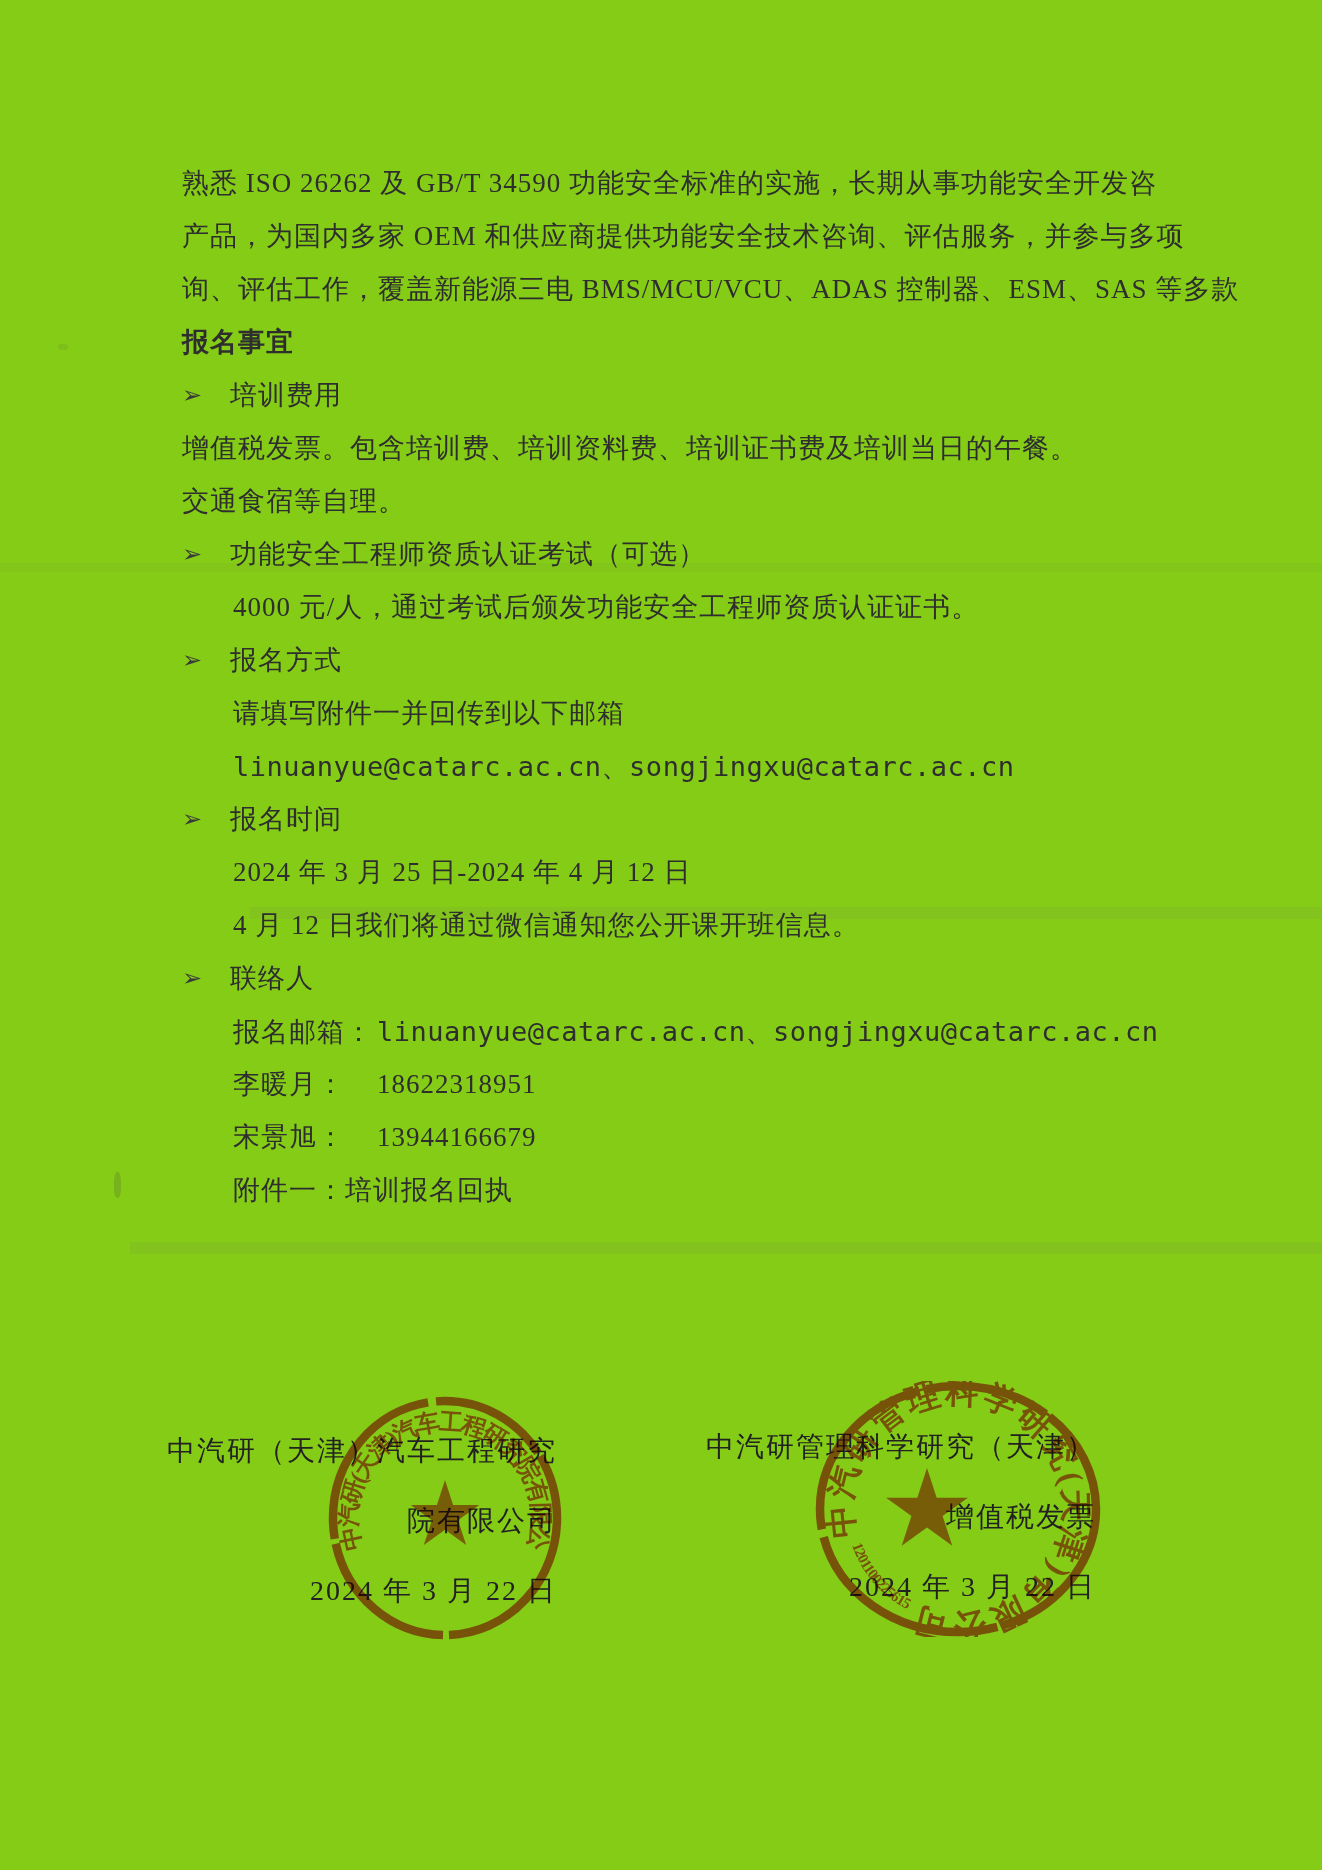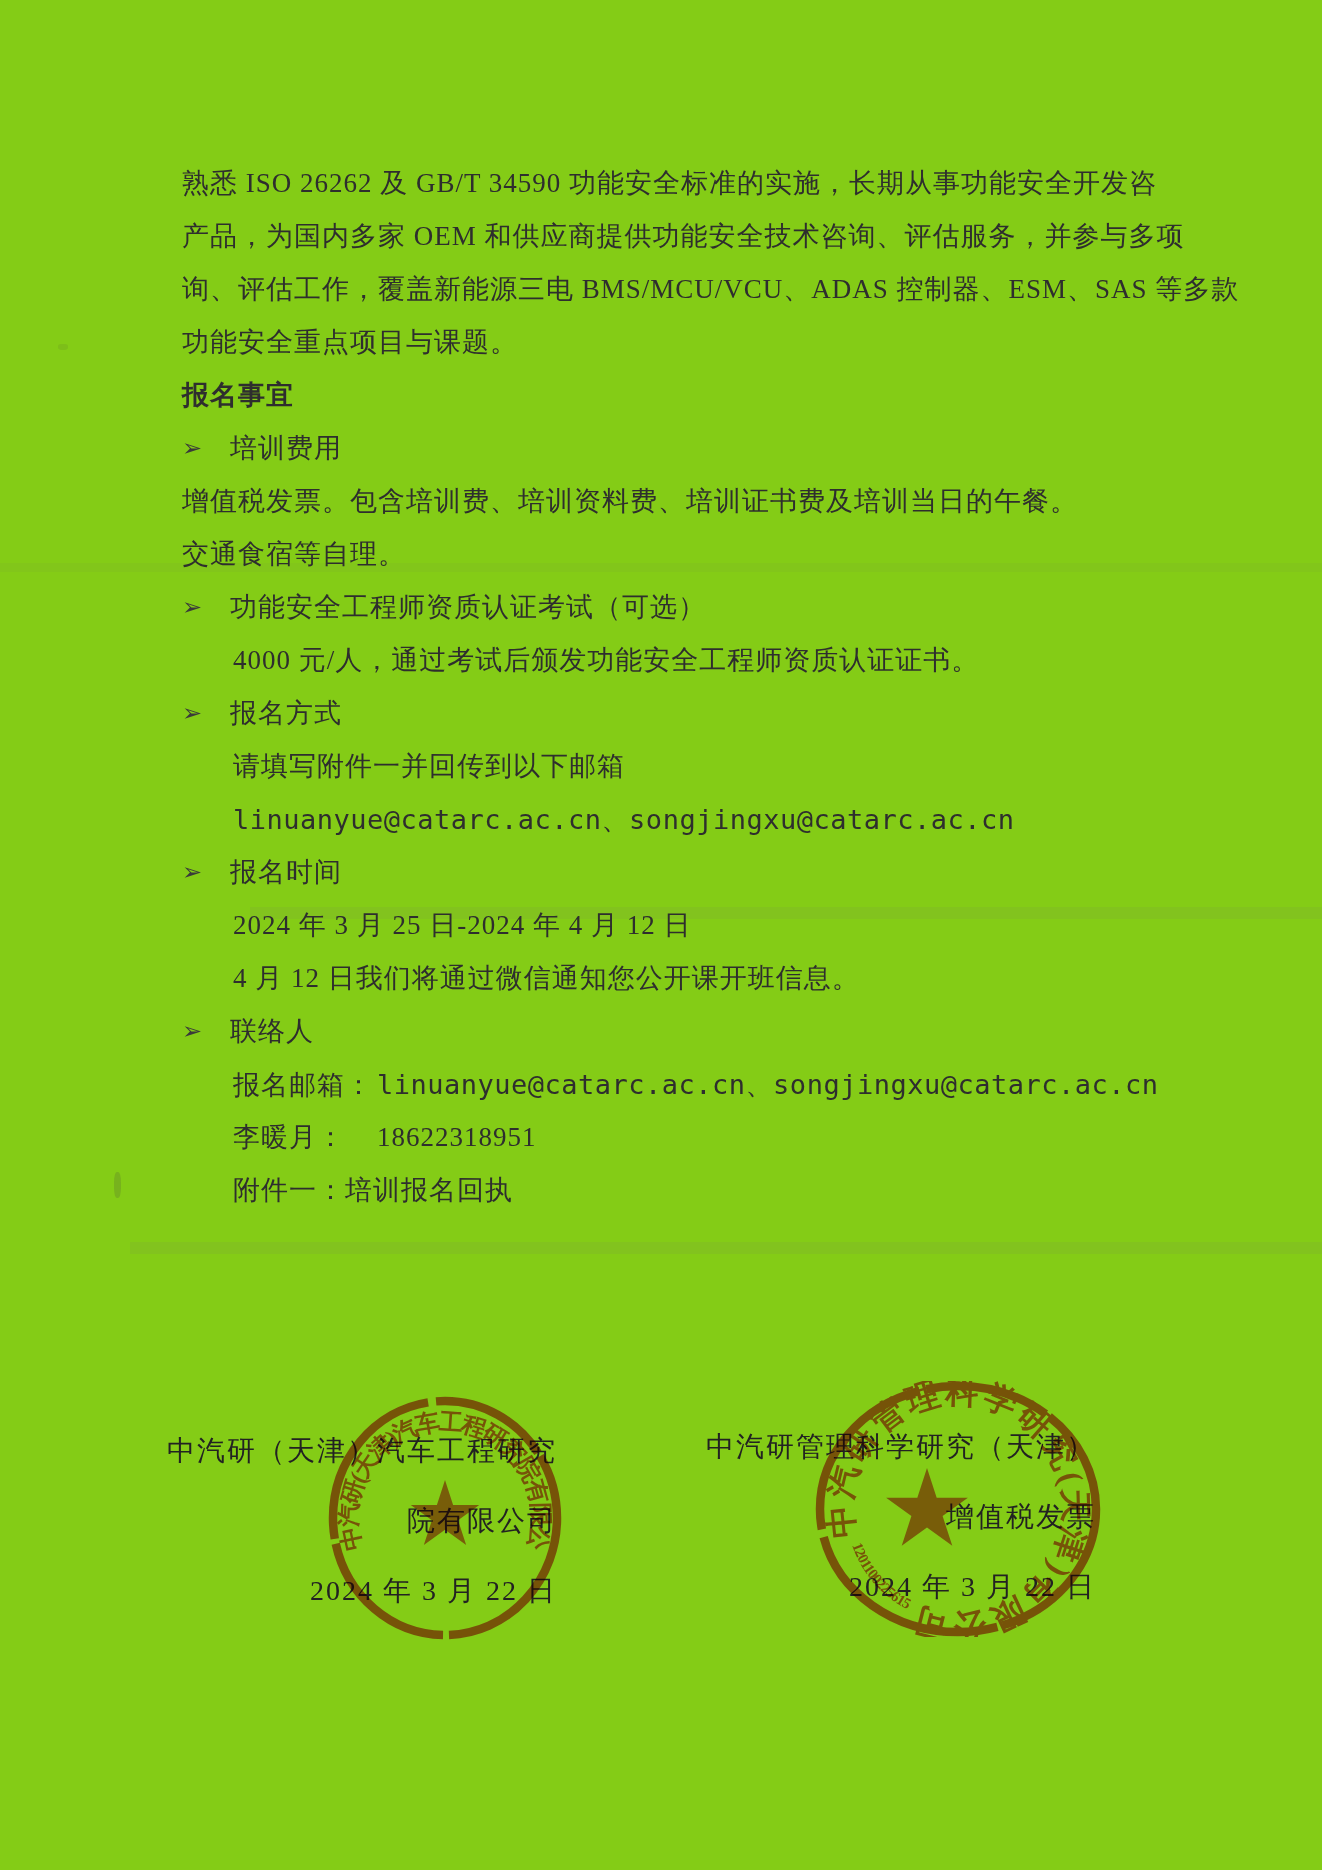--- a/index.html
+++ b/index.html
@@ -53,21 +53,20 @@
   <div class="band band1"></div>
   <div class="band band2"></div>
   <div class="band band3"></div>
   <div class="speck speck1"></div>
   <div class="speck speck2"></div>
 
   <div class="doc">
     <div class="line para">熟悉 ISO 26262 及 GB/T 34590 功能安全标准的实施，长期从事功能安全开发咨</div>
     <div class="line para">产品，为国内多家 OEM 和供应商提供功能安全技术咨询、评估服务，并参与多项</div>
     <div class="line para">询、评估工作，覆盖新能源三电 BMS/MCU/VCU、ADAS 控制器、ESM、SAS 等多款</div>
-    <div class="line para">功能安全重点项目与课题。</div>
 
     <div class="line heading">报名事宜</div>
 
     <div class="line bullet">
       <span class="marker">➢</span>
       <span>培训费用</span>
     </div>
     <div class="line para">增值税发票。包含培训费、培训资料费、培训证书费及培训当日的午餐。</div>
     <div class="line para">交通食宿等自理。</div>
 
@@ -93,20 +92,23 @@
 
     <div class="line bullet">
       <span class="marker">➢</span>
       <span>联络人</span>
     </div>
     <div class="line ind">
       <span class="kv-label">报名邮箱：</span><span class="latin">linuanyue@catarc.ac.cn、songjingxu@catarc.ac.cn</span>
     </div>
     <div class="line ind">
       <span class="kv-label">李暖月：</span><span>18622318951</span>
+    </div>
+    <div class="line ind">
+      <span class="kv-label">宋景旭：</span><span>13944166679</span>
     </div>
     <div class="line ind">附件一：培训报名回执</div>
   </div>
 
   <div class="sig sig-left">
     <div>中汽研（天津）汽车工程研究</div>
     <div>院有限公司</div>
     <div>2024 年 3 月 22 日</div>
   </div>
   <div class="sig sig-right">

